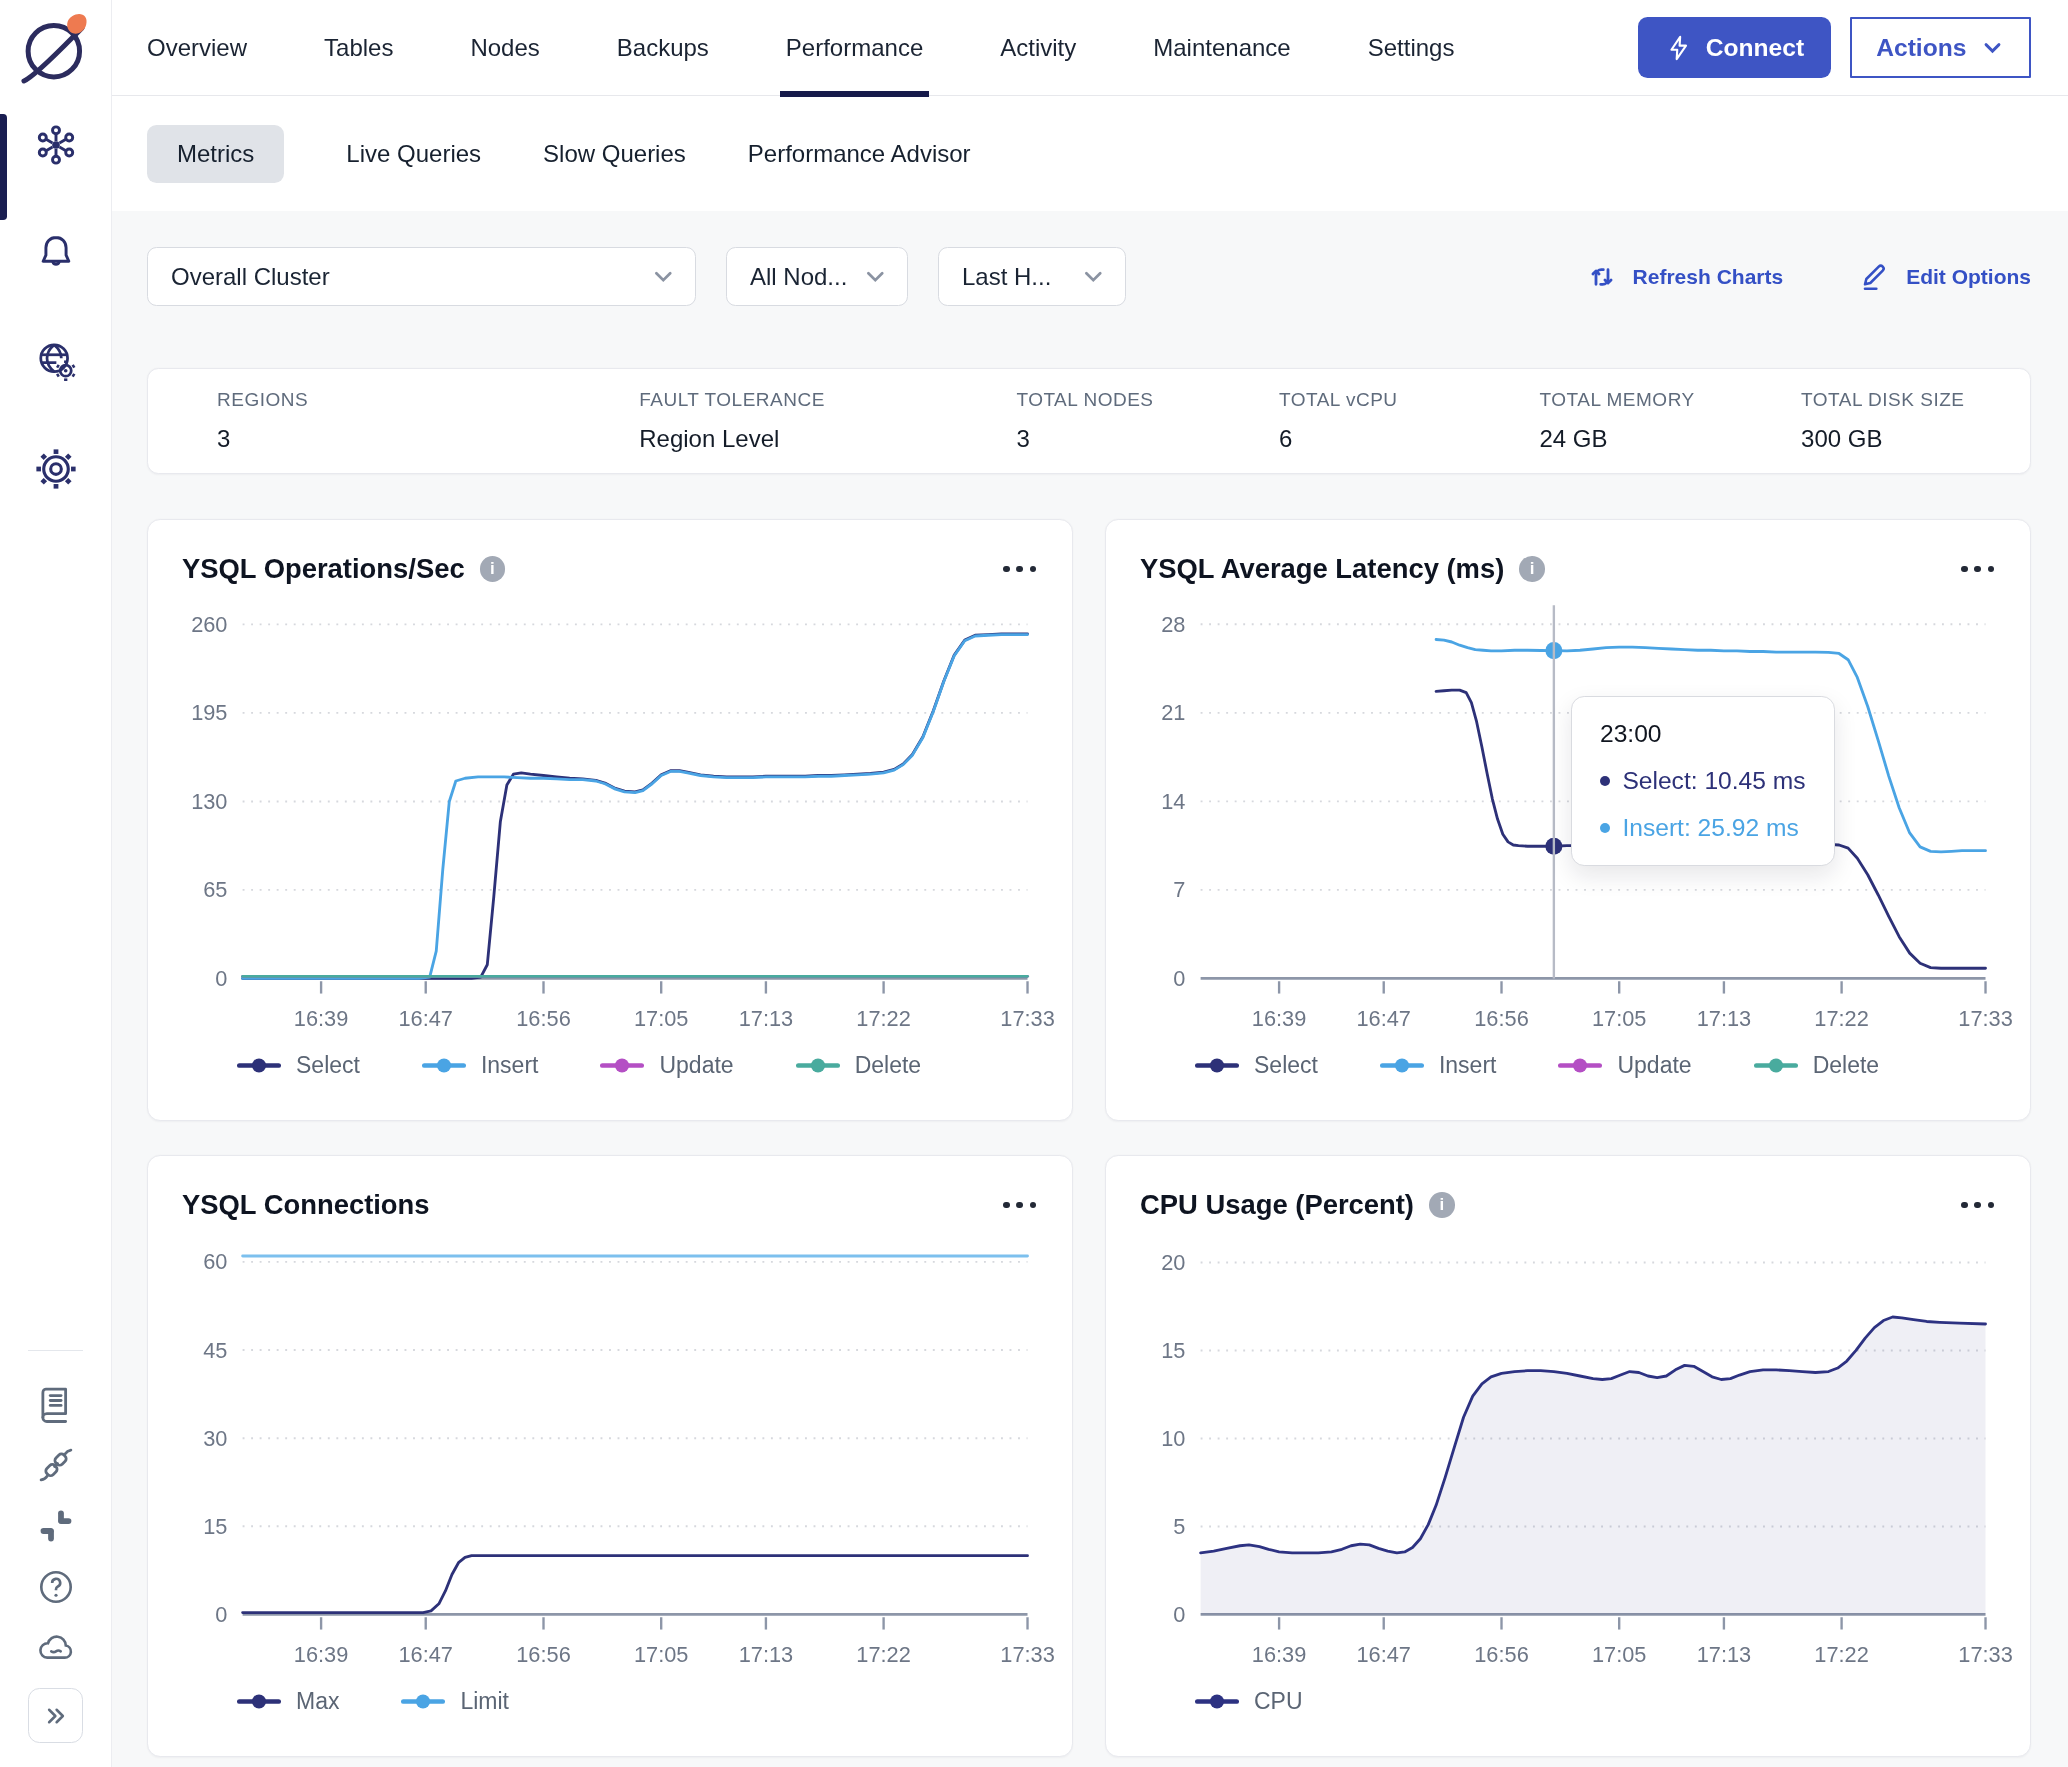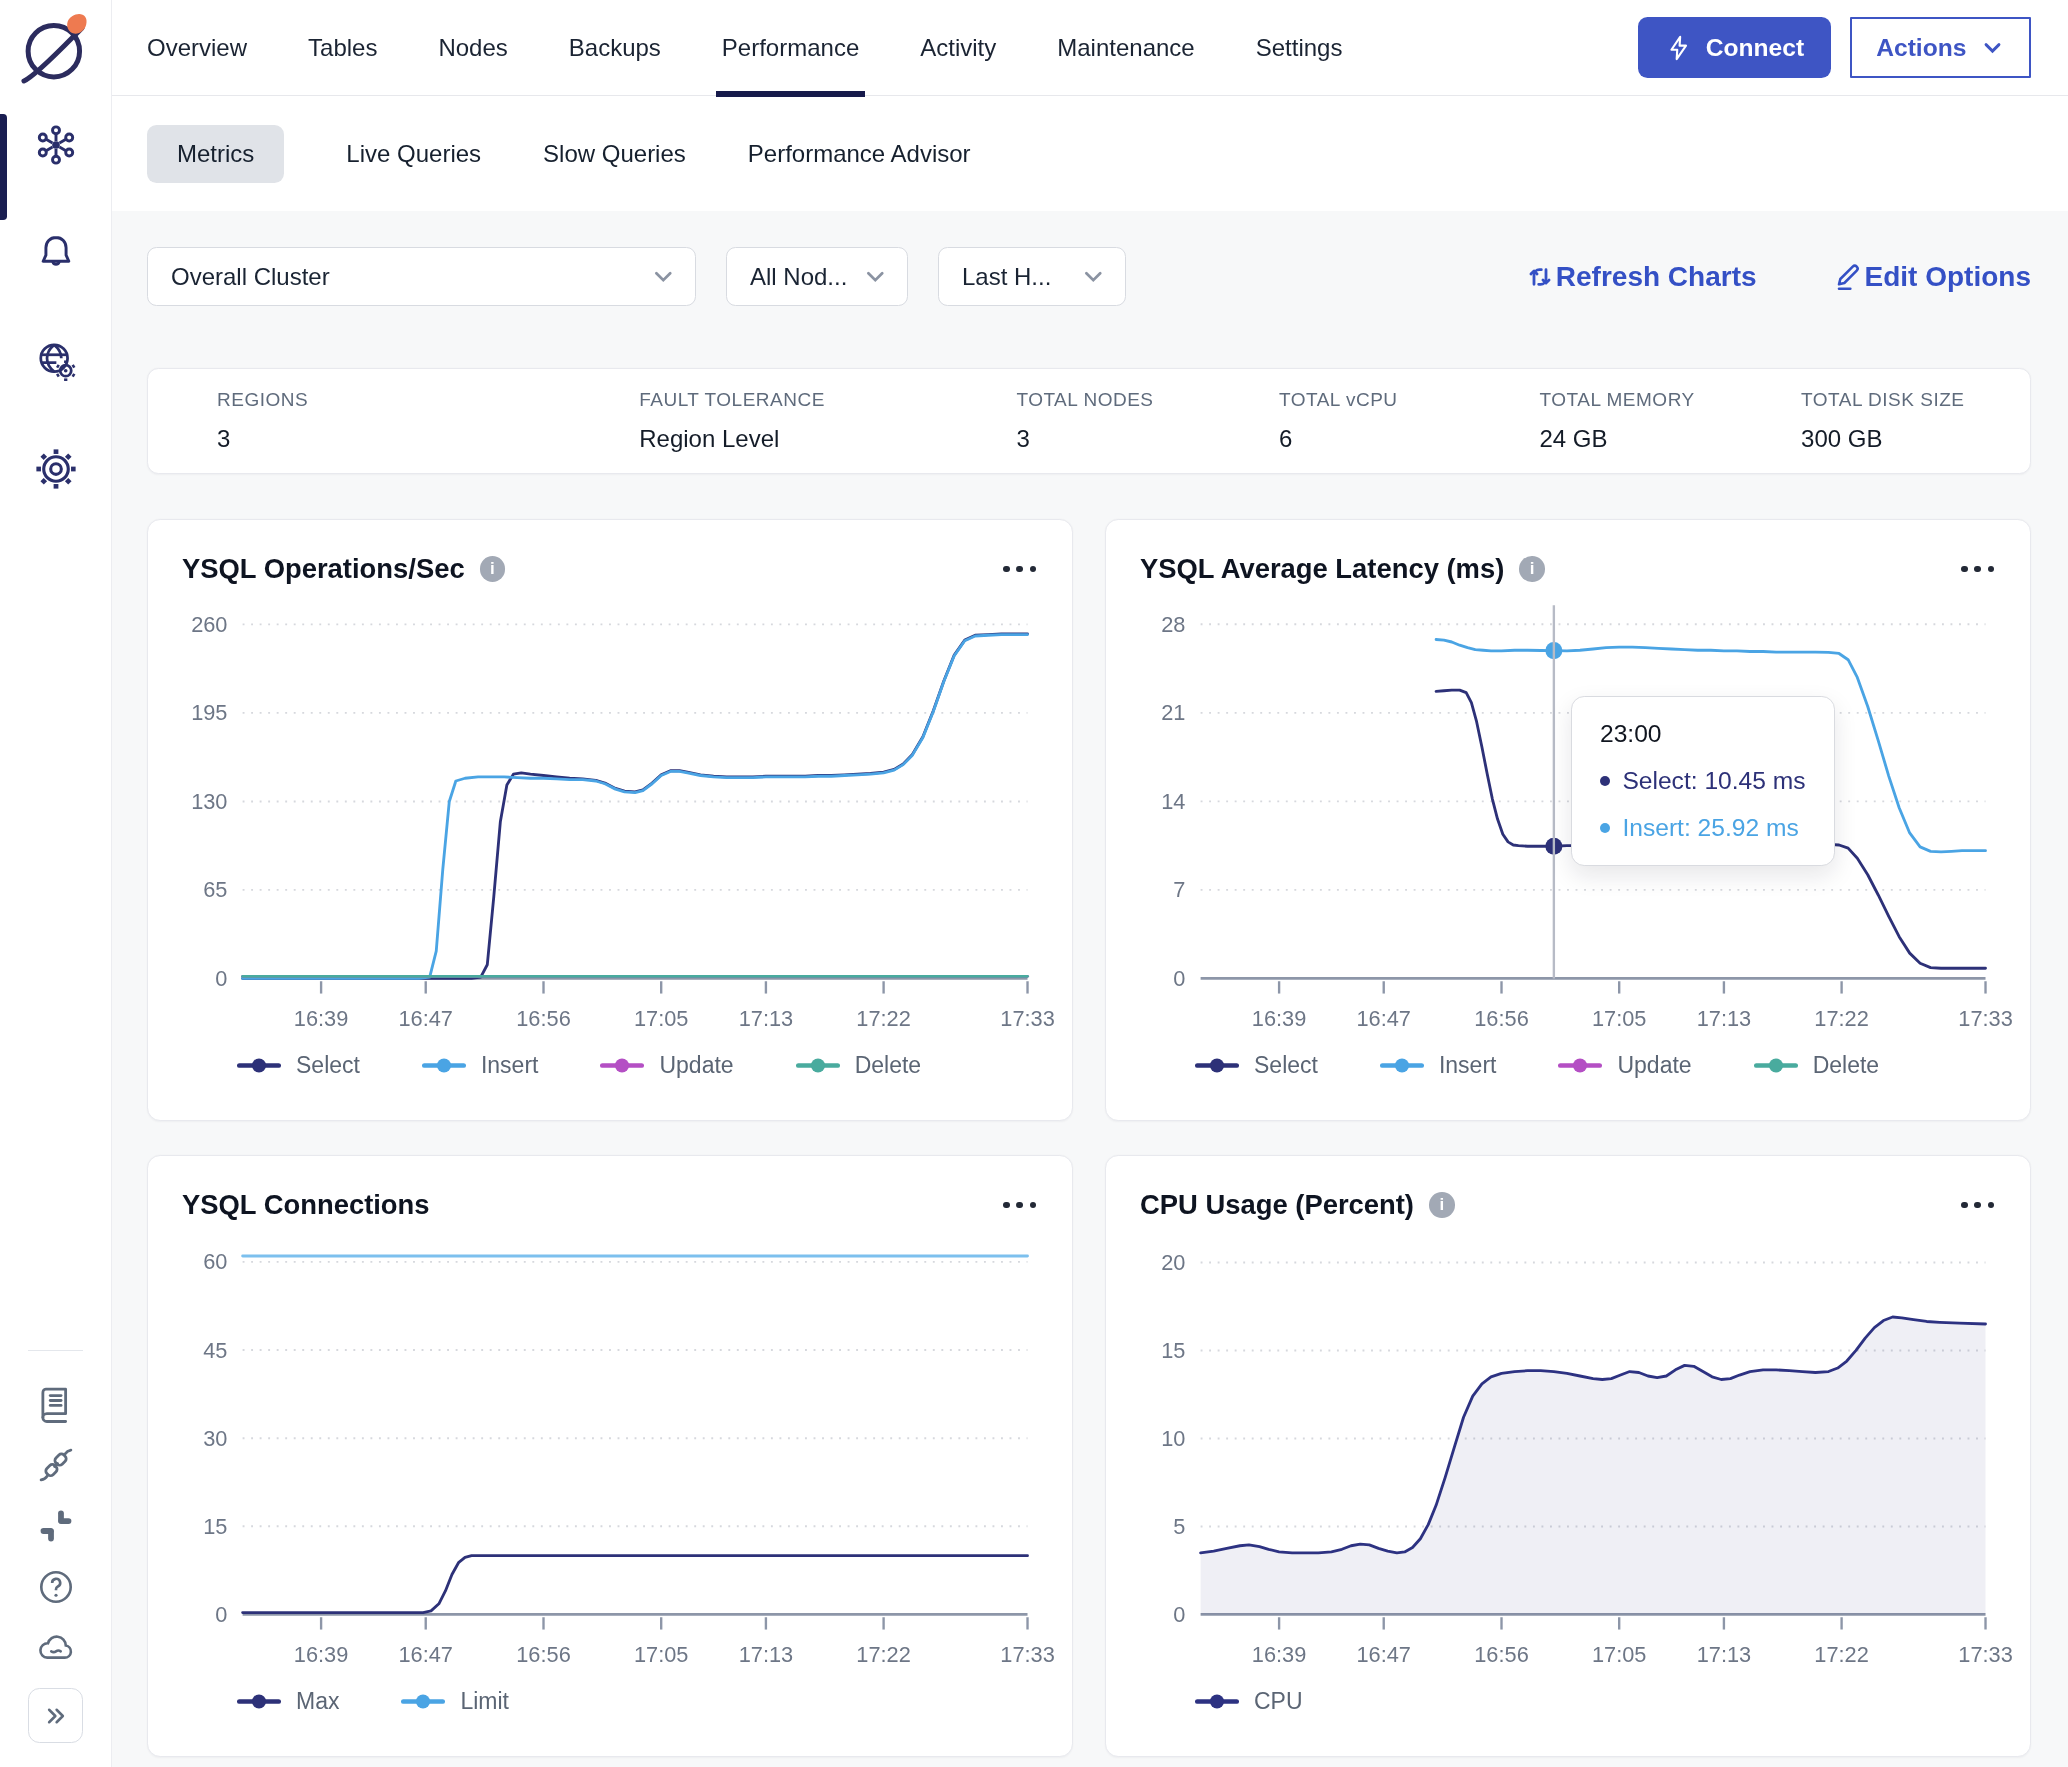--- a/index.html
+++ b/index.html
@@ -17,21 +17,21 @@
   .side-divider { width:55px; height:1.9px; background:#e4e7ec; margin-bottom:32px; }
   .side-icon.gray { width:42px; height:42px; margin-bottom:19px; color:#5f6b7c; }
   .collapse-btn { width:55px; height:55px; border:1.9px solid #d9dde4; border-radius:11.4px; color:#5f6b7c;
                   display:flex; align-items:center; justify-content:center; margin-bottom:24.6px; background:#fff; }
   .collapse-btn svg { width:30px; height:30px; }
 
   
   .main { flex:1; display:flex; flex-direction:column; min-width:0; }
   .topnav { height:96px; background:#fff; border-bottom:1.9px solid #e7e8ec; display:flex; align-items:center;
             padding:0 38px 0 35px; }
-  .tabs { display:flex; gap:61px; height:100%; align-items:center; }
+  .tabs { display:flex; gap:77px; height:100%; align-items:center; }
   .tab { font-size:24px; color:#1b2433; height:100%; display:flex; align-items:center; position:relative; cursor:pointer; white-space:nowrap; }
   .tab.active::after { content:""; position:absolute; left:-5.7px; right:-5.7px; bottom:-1.9px; height:5.7px; background:#161a4b; }
   .nav-actions { margin-left:auto; display:flex; gap:19px; align-items:center; }
   .btn-connect { display:flex; align-items:center; gap:13.2px; background:#3e55c4; color:#fff; border:none;
                  font-family:inherit; font-weight:700; font-size:24.6px; height:61px; padding:0 26.5px; border-radius:9.5px; cursor:pointer; }
   .btn-connect svg { width:28px; height:28px; }
   .btn-actions { display:flex; align-items:center; gap:15px; background:#fff; color:#3e55c4; border:2.8px solid #3e55c4;
                  font-family:inherit; font-weight:700; font-size:24.6px; height:61px; padding:0 24.6px; border-radius:1px; cursor:pointer; }
   .btn-actions svg { width:23px; height:23px; }
 
@@ -43,21 +43,21 @@
 
   
   .filter-row { display:flex; align-items:center; }
   .select { background:#fff; border:1.9px solid #d8dbe1; border-radius:9.5px; height:59px; display:flex; align-items:center;
             justify-content:space-between; padding:0 19px 0 23px; font-size:24px; color:#1a2433; cursor:pointer; }
   .select svg { width:24.6px; height:24.6px; flex:0 0 auto; margin-left:13.2px; }
   .sel-cluster { width:549px; margin-right:30px; }
   .sel-nodes { width:182px; margin-right:30px; }
   .sel-range { width:188px; }
   .filter-links { margin-left:auto; display:flex; gap:76px; align-items:center; }
-  .flink { display:flex; align-items:center; gap:0; color:#3450c5; font-weight:700; font-size:28px; cursor:pointer; white-space:nowrap; }
+  .flink { display:flex; align-items:center; gap:15px; color:#3450c5; font-weight:700; font-size:21px; cursor:pointer; white-space:nowrap; }
   .flink svg { width:32px; height:32px; }
 
   
   .stats-card { margin-top:62px; background:#fff; border:1.9px solid #e8e9ee; border-radius:11.4px; height:106px;
                 display:flex; align-items:center; padding:0 35px; box-shadow:0 0.9px 1.9px rgba(16,24,40,.04); }
   .stat { display:flex; flex-direction:column; }
   .stat-label { font-size:19px; color:#5f6b7c; letter-spacing:0.5px; }
   .stat-value { font-size:24px; color:#141c28; margin-top:14px; }
 
   

